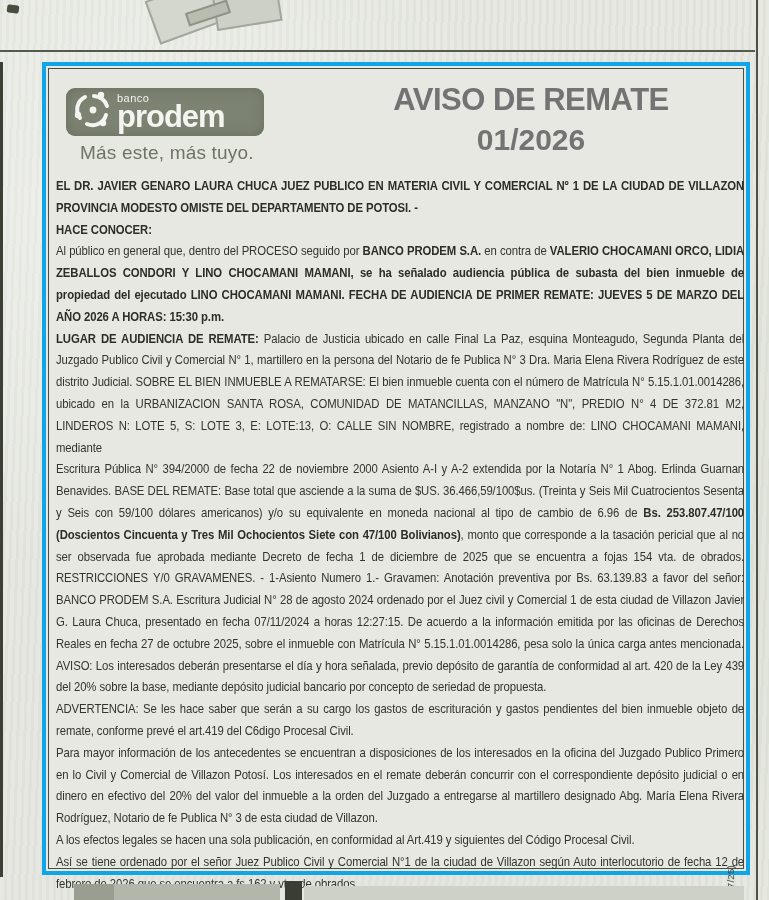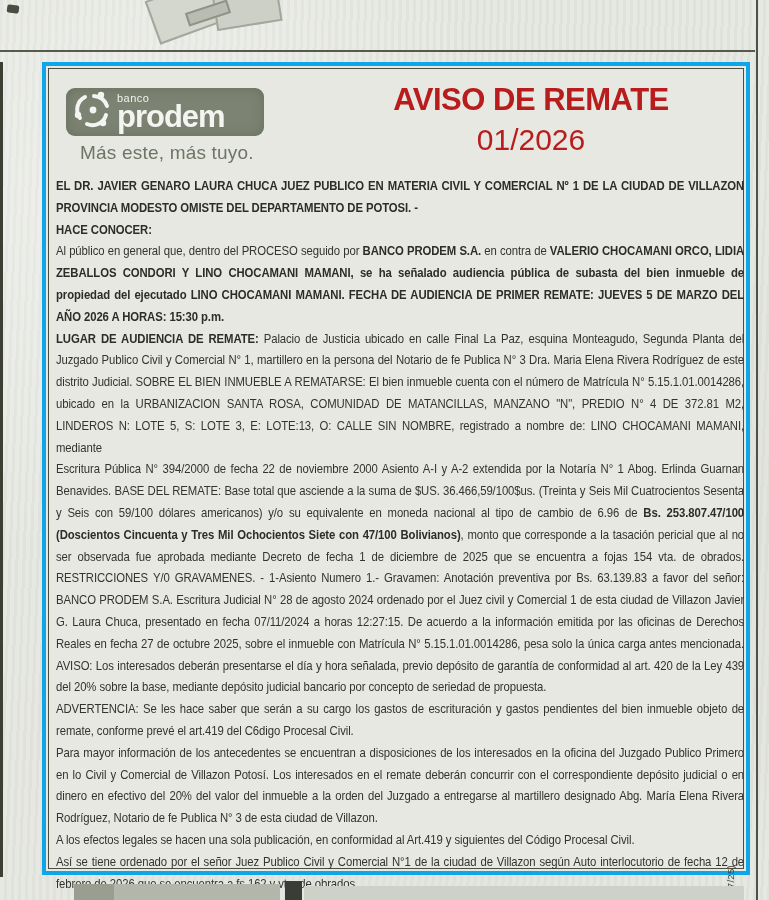--- a/index.html
+++ b/index.html
@@ -52,23 +52,23 @@
     box-shadow:inset 0 0 12px rgba(90,97,84,.6);
   }
   .logo-symbol{margin-left:7px;flex:0 0 auto;}
   .logo-words{display:flex;flex-direction:column;margin-left:4px;line-height:1;}
   .logo-banco{font-size:11px;color:#f2f3ee;letter-spacing:.5px;margin-bottom:-1px;}
   .logo-prodem{font-size:31px;font-weight:bold;color:#f4f5f0;letter-spacing:-1px;margin-top:-2px;}
   .tagline{
     position:absolute;left:34px;top:76px;font-size:19px;color:#6e7566;letter-spacing:.2px;
   }
 
-  .title-area{position:absolute;left:290px;top:16px;width:390px;text-align:center;color:#b91c1c;}
+  .title-area{position:absolute;left:290px;top:16px;width:390px;text-align:center;color:#737373;}
   .title-line1{font-size:31px;font-weight:800;letter-spacing:-0.5px;}
-  .title-line2{font-size:30px;font-weight:400;margin-top:5px;letter-spacing:0;}
+  .title-line2{font-size:30px;font-weight:700;margin-top:5px;letter-spacing:0;}
 
   .body-text{
     position:absolute;left:10px;top:110px;width:752px;
     transform:scaleX(0.915);transform-origin:0 0;
     font-size:12.4px;line-height:21.8px;color:#32352e;
     letter-spacing:-0.1px;
   }
   .para{text-align:justify;margin:0;}
   .para b{color:#2b2e27;}
 

